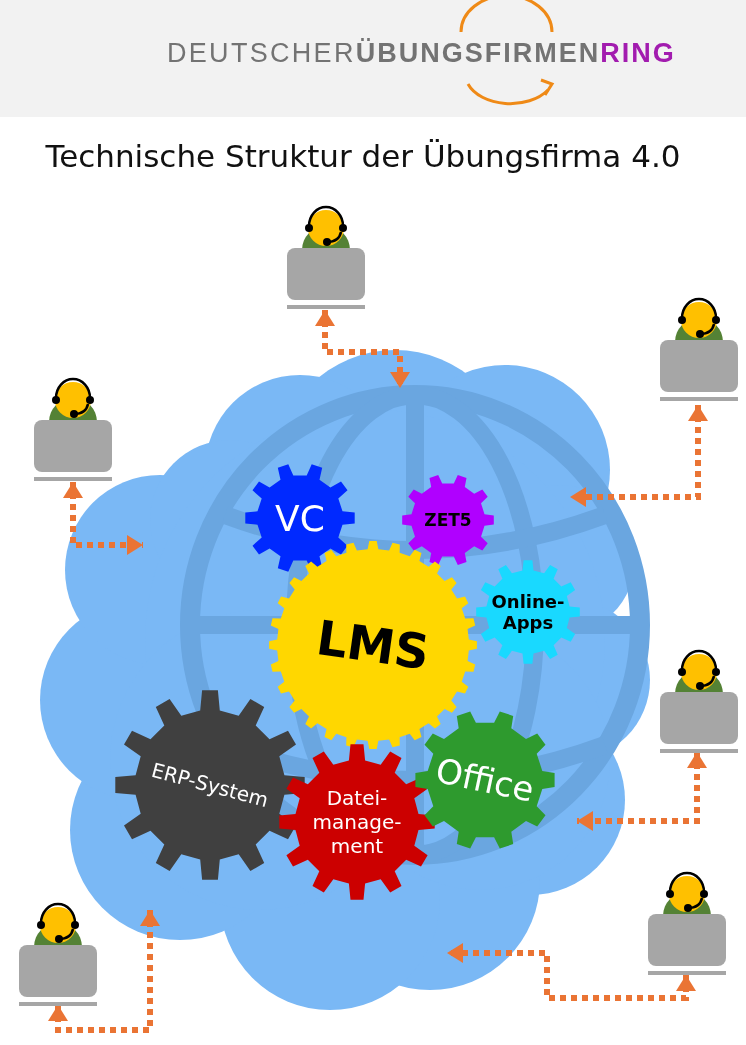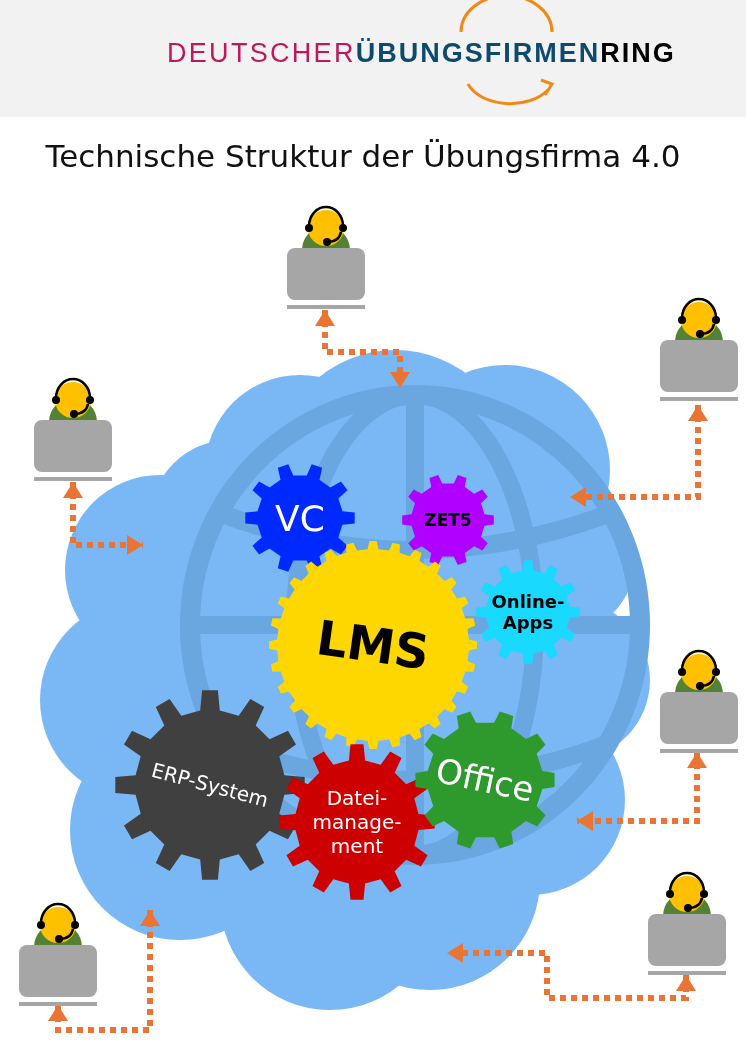--- a/index.html
+++ b/index.html
@@ -1,21 +1,21 @@
 <!DOCTYPE html>
 <html><head>
 <meta charset="utf-8">
 <style>
   html, body { margin:0; padding:0; }
   body { width:746px; height:1045px; background:#ffffff; position:relative; overflow:hidden; font-family:"DejaVu Sans", sans-serif; }
   .header { position:absolute; left:0; top:0; width:746px; height:117px; background:#f2f2f2; }
   .logo { position:absolute; left:167px; top:38px; height:40px; font-size:27px; letter-spacing:1.5px; white-space:nowrap; font-family:"Liberation Sans", sans-serif; }
-  .logo .a { color:#be185d; font-weight:normal; letter-spacing:2.3px; }
-  .logo .b { color:#0c4a6e; font-weight:bold; letter-spacing:2px;margin-top:16px; }
-  .logo .c { color:#000000; font-weight:bold; letter-spacing:2px; }
+  .logo .a { color:#737373; font-weight:normal; letter-spacing:2.3px; }
+  .logo .b { color:#737373; font-weight:bold; letter-spacing:2px;margin-top:16px; }
+  .logo .c { color:#a21caf; font-weight:bold; letter-spacing:2px; }
   .ring-svg { position:absolute; left:0; top:0; }
   .title { position:absolute; left:0; top:138px; width:726px; text-align:center; font-size:31px; color:#111; font-family:"DejaVu Sans", sans-serif; }
   svg.diagram { position:absolute; left:0; top:0; }
   .gear-label { font-family:"DejaVu Sans", sans-serif; }
 </style>
 </head>
 <body>
 
 <div class="header">
   <div class="logo"><span class="a">DEUTSCHER</span><span class="b">ÜBUNGSFIRMEN</span><span class="c">RING</span></div>

